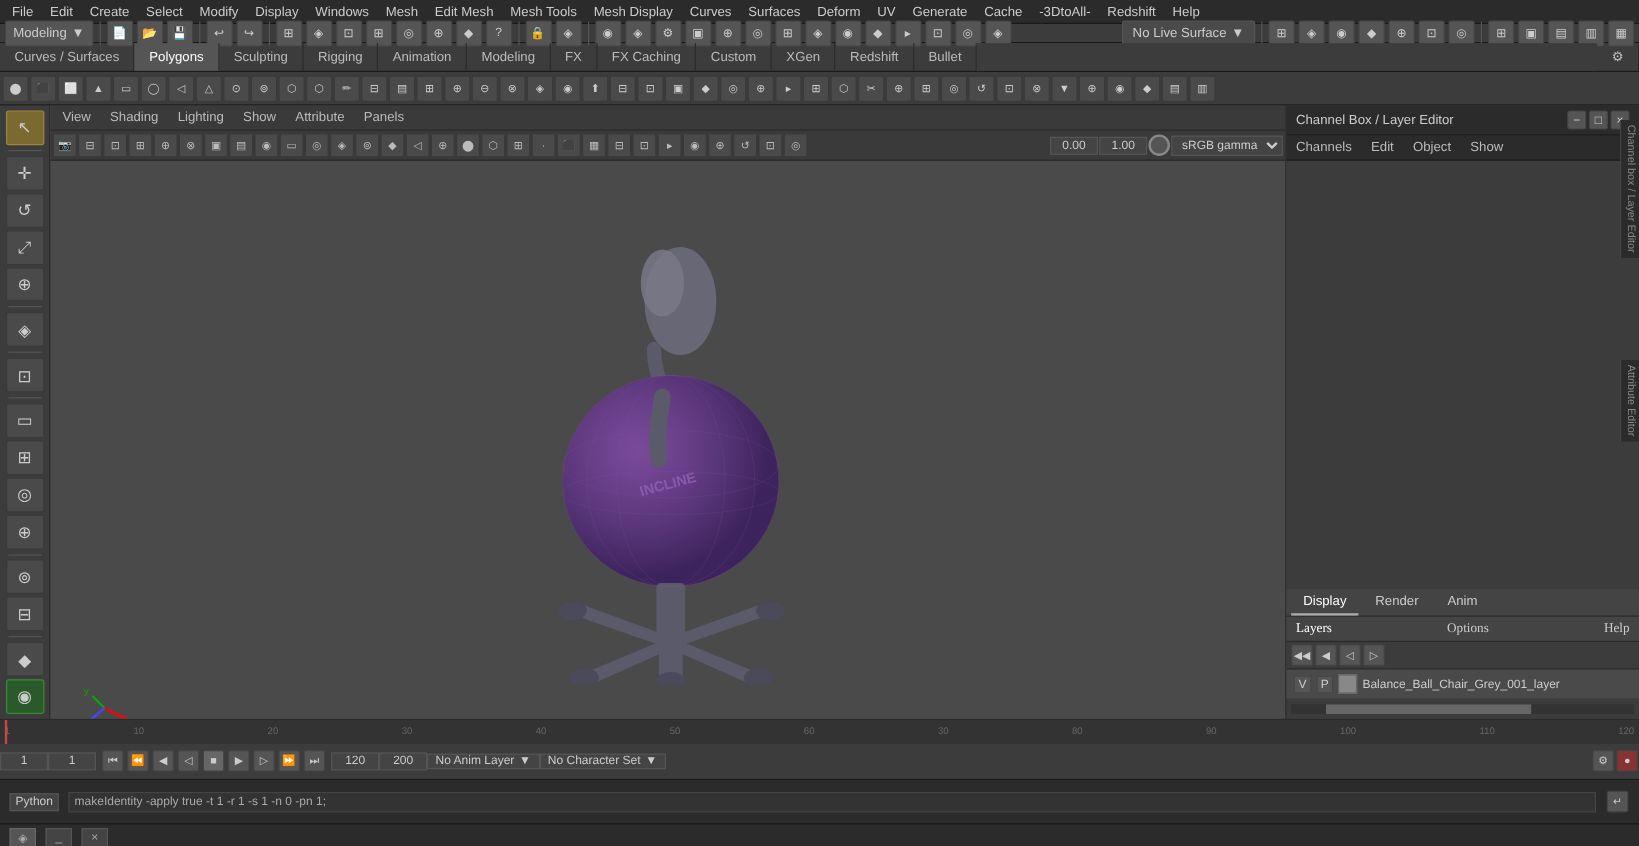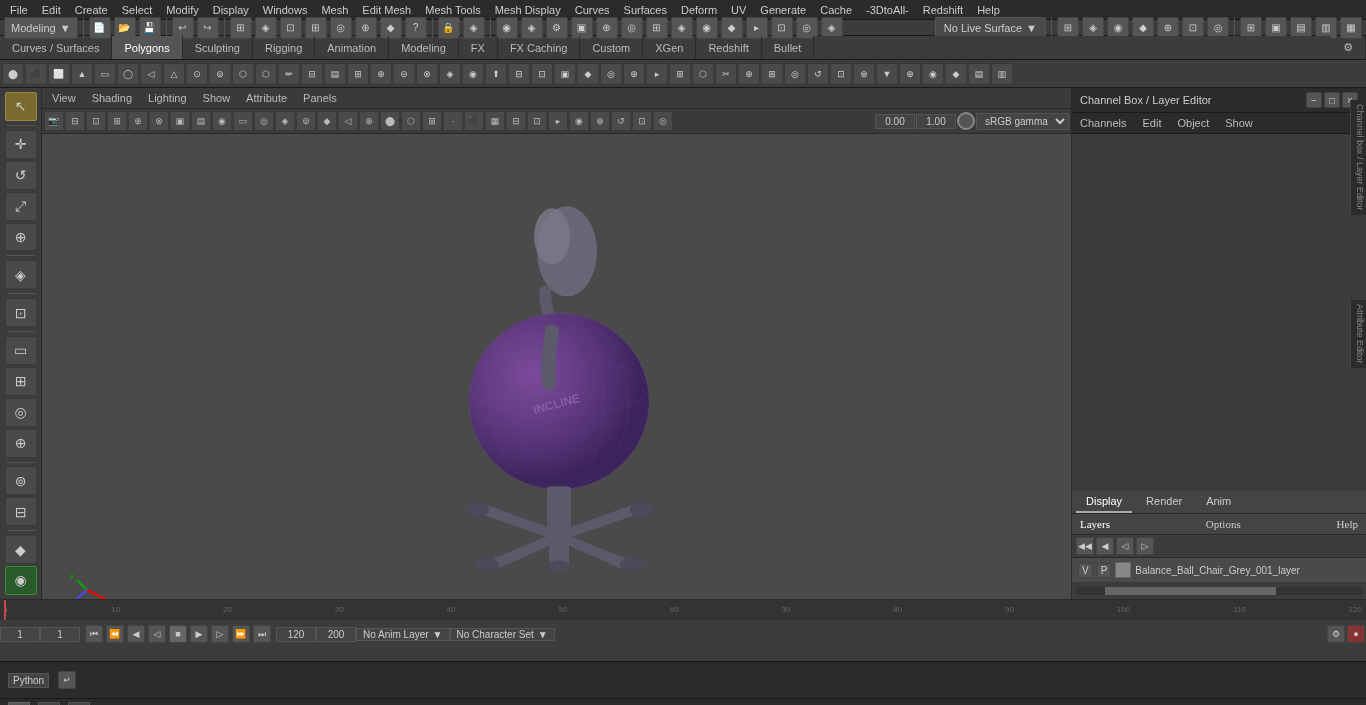--- a/index.html
+++ b/index.html
@@ -326,21 +326,20 @@
     #status-bar {
       height: 20px;
       background: #2b2b2b;
       display: flex;
       align-items: center;
       padding: 18px 8px;
       gap: 8px;
       border-top: 1px solid #1a1a1a;
       font-size: 10px;
       color: #aaa;
-      margin-top: 12px;
     }
 
     
     #bottom-bar {
       height: 24px;
       background: #2b2b2b;
       display: flex;
       align-items: center;
       padding: 0 8px;
       gap: 8px;
@@ -860,20 +859,21 @@
       <span>▼</span>
     </div>
     <div style="flex:1"></div>
     <div class="play-btn">⚙</div>
     <div class="play-btn" style="background:#883333;">●</div>
   </div>
 </div>
 
 <div id="status-bar">
   <div class="bottom-dropdown">Python</div>
+  <input type="text" style="flex: 1 1 0%; background: rgb(51, 51, 51); border: 1px solid rgb(68, 68, 68); color: rgb(170, 170, 170); font-size: 10px; padding: 2px 4px;" value="makeIdentity -apply true -t 1 -r 1 -s 1 -n 0 -pn 1;">
   <div class="play-btn">↵</div>
 </div>
 
 <div id="bottom-bar">
   <div style="width:22px;height:18px;background:#555;border:1px solid #666;display:flex;align-items:center;justify-content:center;cursor:pointer;">◈</div>
   <div style="width:22px;height:18px;background:#444;border:1px solid #555;display:flex;align-items:center;justify-content:center;cursor:pointer;">_</div>
   <div style="width:22px;height:18px;background:#444;border:1px solid #555;display:flex;align-items:center;justify-content:center;cursor:pointer;">×</div>
 </div>
 
 </body></html>

